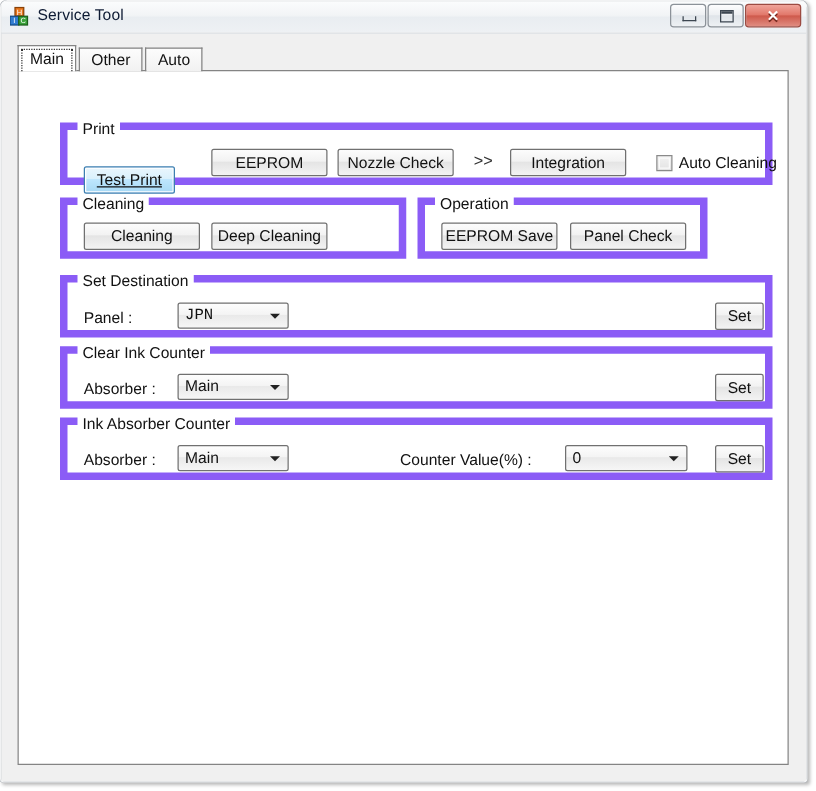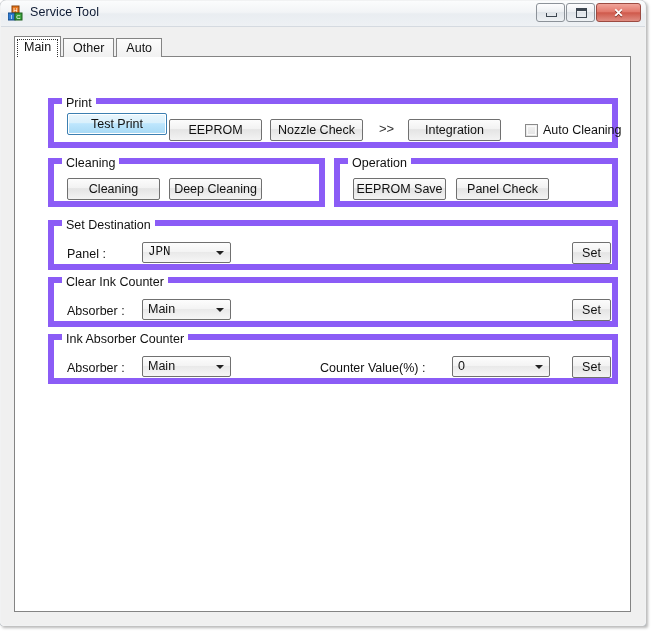--- a/index.html
+++ b/index.html
@@ -269,21 +269,21 @@
       <div class="tab">
         <span>Auto</span>
       </div>
     </div>
 
     <div id="tabpage">
 
       <div class="group" style="left:33px; top:41px; width:570px; height:50px;">
         <span class="glabel">Print</span>
 
-        <div class="btn hot" style="left:13px; top:9px; width:100px;">Test Print</div>
+        <div class="btn hot" style="left:13px; top:29px; width:73px;text-decoration:underline;">Test Print</div>
 
         <div class="btn" style="left:115px; top:15px; width:93px;">EEPROM</div>
 
         <div class="btn" style="left:216px; top:15px; width:93px;">Nozzle Check</div>
 
         <span class="chev" style="left:325px; top:17px;">&gt;&gt;</span>
 
         <div class="btn" style="left:354px; top:15px; width:93px;">Integration</div>
 
         <div class="cbx-wrap" style="left:471px; top:18px;">
@@ -293,21 +293,21 @@
       </div>
 
       <div class="group" style="left:33px; top:101px; width:277px; height:49px;">
         <span class="glabel">Cleaning</span>
 
         <div class="btn" style="left:13px; top:14px; width:93px;">Cleaning</div>
 
         <div class="btn" style="left:115px; top:14px; width:93px;">Deep Cleaning</div>
       </div>
 
-      <div class="group" style="left:319px; top:101px; width:284px; height:49px;padding-left:12px;">
+      <div class="group" style="left:319px; top:101px; width:232px; height:49px;padding-left:12px;">
         <span class="glabel">Operation</span>
 
         <div class="btn" style="left:13px; top:14px; width:93px;">EEPROM Save</div>
 
         <div class="btn" style="left:116px; top:14px; width:93px;">Panel Check</div>
       </div>
 
       <div class="group" style="left:33px; top:163px; width:570px; height:50px;">
         <span class="glabel">Set Destination</span>
 

